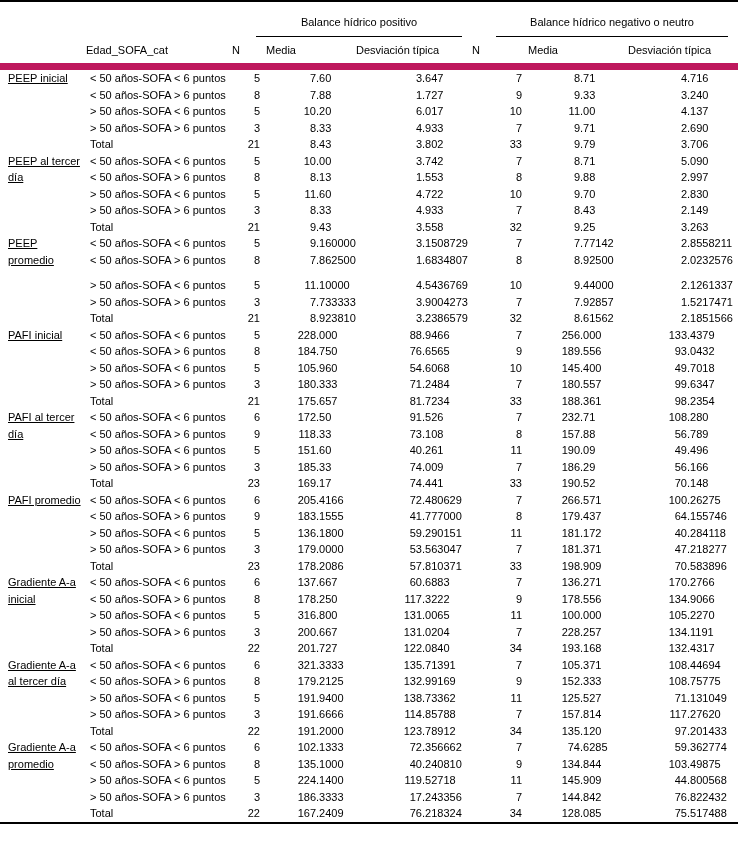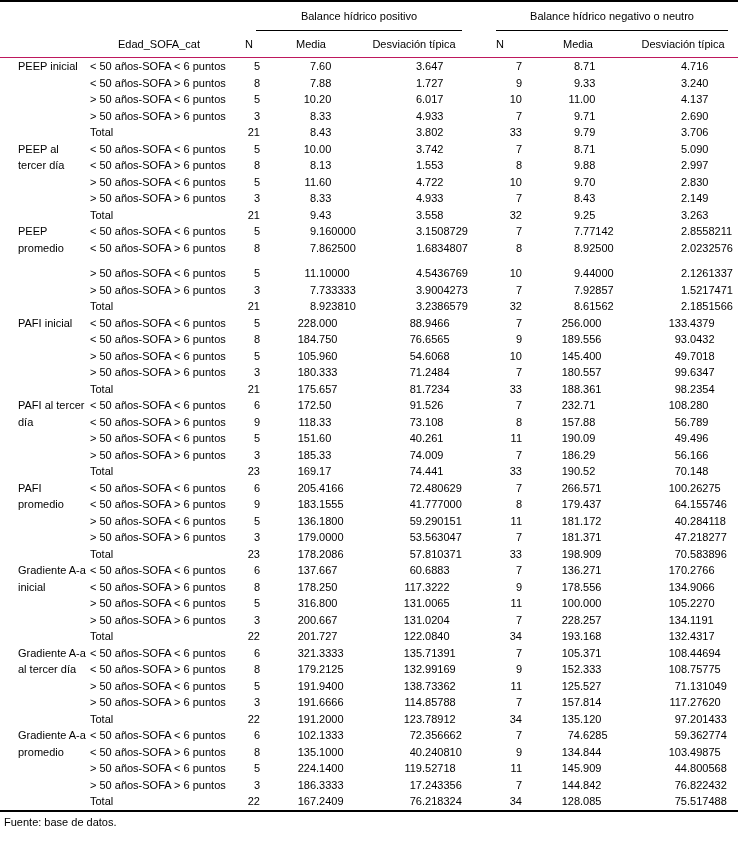--- a/index.html
+++ b/index.html
@@ -28,48 +28,49 @@
   col.c-var { width: 86px; }
   col.c-cat { width: 146px; }
   col.c-n1  { width: 34px; }
   col.c-m1  { width: 90px; }
   col.c-s1  { width: 116px; }
   col.c-n2  { width: 56px; }
   col.c-m2  { width: 100px; }
   col.c-s2  { width: 110px; }
 
   th { font-weight: normal; font-size: 11px; padding: 0; }
-  tr.group-row th { padding-top: 7px; vertical-align: bottom; }
+  tr.group-row th { padding-top: 13px; vertical-align: bottom; }
   tr.group-row th .gh {
     line-height: 14px;
     padding-bottom: 7px;
     margin: 0 10px 0 24px;
     border-bottom: 1px solid #000;
     text-align: center;
     white-space: nowrap;
   }
   tr.colhead-row th {
     height: 26px;
     vertical-align: middle;
-    text-align: center;
-    border-bottom: 1px solid #be185d;
+    text-align: left;
+    border-bottom: 7px solid #be185d;
     white-space: nowrap;
   }
   tbody td {
     height: 16.5px;
     line-height: 16.5px;
     padding: 0;
     vertical-align: middle;
     white-space: nowrap;
   }
   td.var {
     vertical-align: top;
-    padding-left: 18px;
+    padding-left: 8px;
     line-height: 16.5px;
     white-space: normal;
+    text-decoration: underline;
   }
   td.cat { padding-left: 4px; }
   td.n   { text-align: right; padding-right: 6px; }
   .num { display: flex; }
   .num .ip { text-align: right; flex: 0 0 auto; }
   .num .dp { text-align: left; flex: 1 1 auto; }
   td.m1 .ip { width: 50px; }
   td.s1 .ip { width: 66px; }
   td.m2 .ip { width: 52px; }
   td.s2 .ip { width: 59px; }
@@ -1429,15 +1430,14 @@
           <td class="m s2">
             <div class="num">
               <span class="ip">75</span>
               <span class="dp">.517488</span>
             </div>
           </td>
         </tr>
       </tbody>
   </table>
 
-  <div class="source">Fuente: base de datos.</div>
 
 </div>
 
 </body></html>

